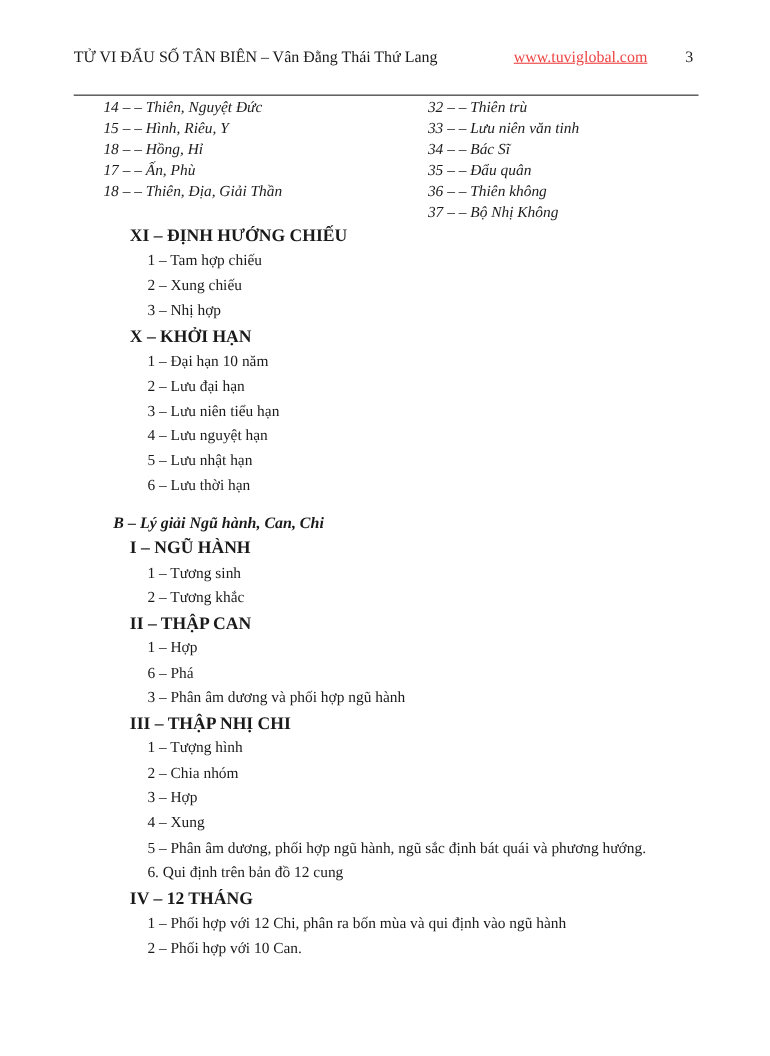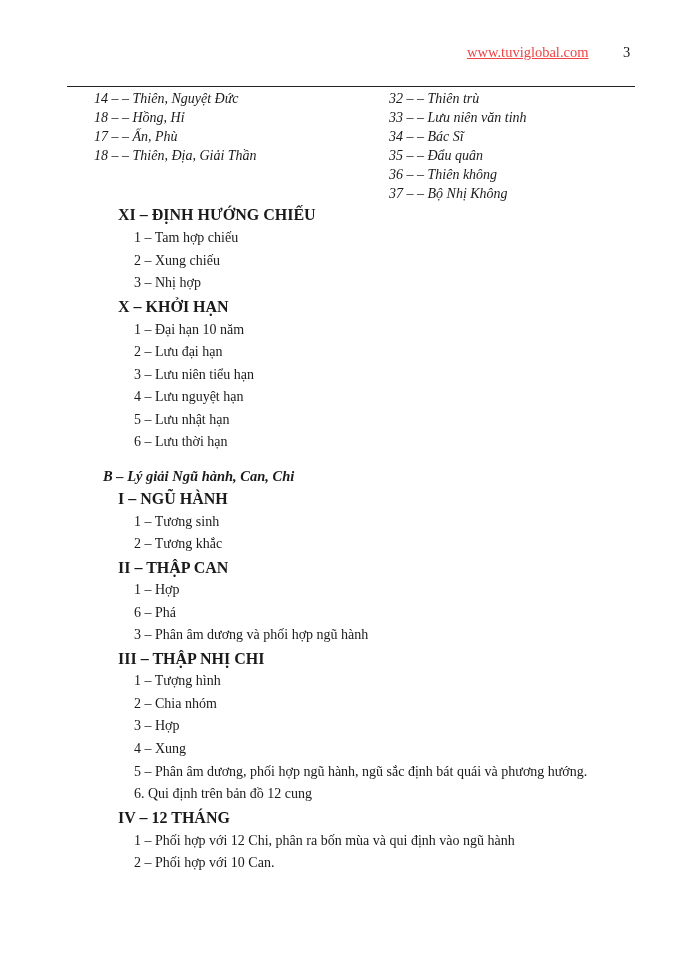--- a/index.html
+++ b/index.html
@@ -17,27 +17,29 @@
   .col-right { left:389px; top:89px; }
   .outline { position:absolute; left:0; top:0; width:700px; }
   .sec { position:absolute; font-size:16px; font-weight:bold; left:118px; }
   .item { position:absolute; font-size:14px; left:134px; }
   .part { position:absolute; font-size:14.5px; font-weight:bold; font-style:italic; left:103px; }
 </style>
 </head>
 <body>
 
 <div class="header">
+  <span class="title">TỬ VI ĐẨU SỐ TÂN BIÊN – Vân Đằng Thái Thứ Lang</span>
   <span class="link">www.tuviglobal.com</span>
   <span class="page">3</span>
 </div>
 <div class="rule"></div>
 
 <div class="col col-left">
   <div>14 – – Thiên, Nguyệt Đức</div>
+  <div>15 – – Hình, Riêu, Y</div>
   <div>18 – – Hồng, Hỉ</div>
   <div>17 – – Ấn, Phù</div>
   <div>18 – – Thiên, Địa, Giải Thần</div>
 </div>
 <div class="col col-right">
   <div>32 – – Thiên trù</div>
   <div>33 – – Lưu niên văn tinh</div>
   <div>34 – – Bác Sĩ</div>
   <div>35 – – Đẩu quân</div>
   <div>36 – – Thiên không</div>

